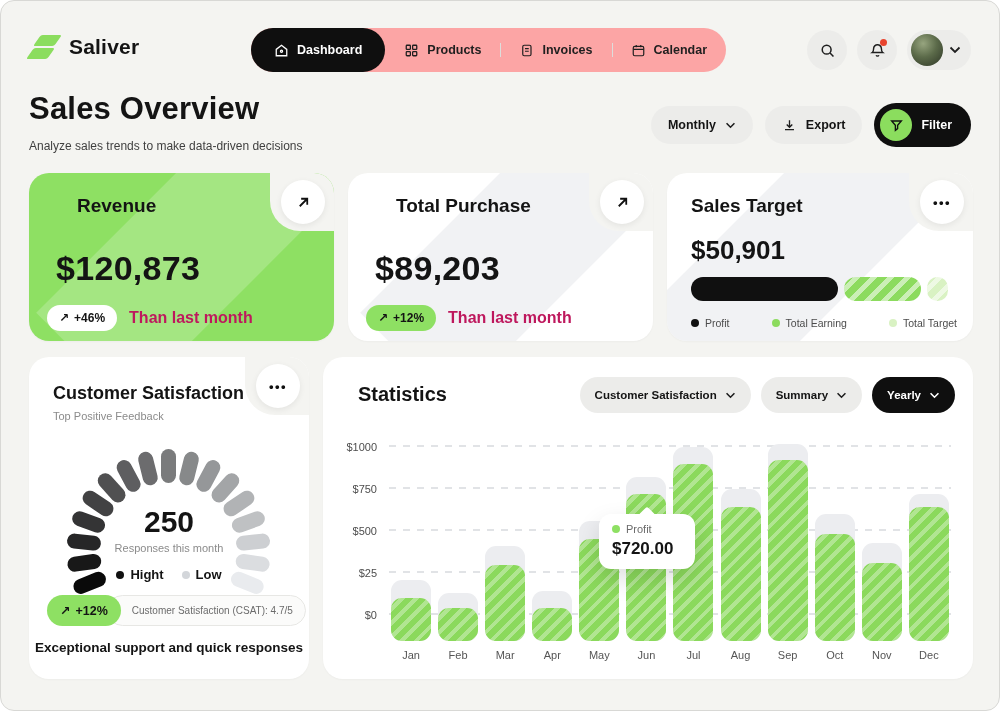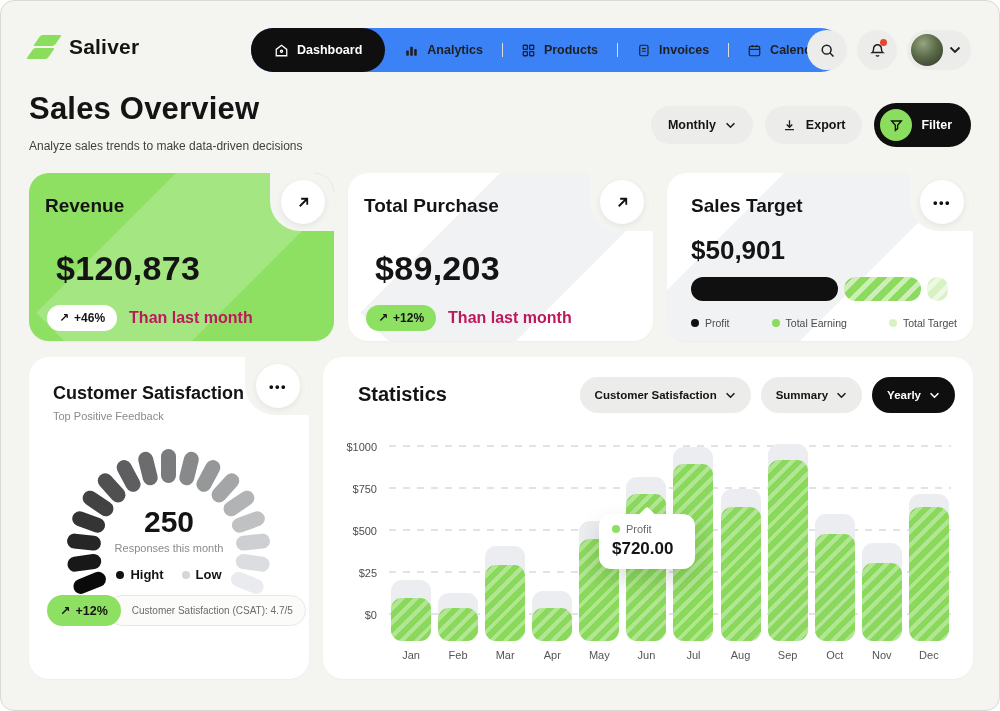--- a/index.html
+++ b/index.html
@@ -7,21 +7,21 @@
   .frame { position:absolute; left:0; top:0; width:1000px; height:711px; background:#f4f4f1; border:1px solid #d8d8d5; border-radius:14px; overflow:hidden; }
 
   
   .brand { position:absolute; left:28px; top:31px; display:flex; align-items:center; gap:10px; }
   .logo { width:30px; height:30px; position:relative; }
   .logo i { position:absolute; width:21px; height:11px; background:#8bdd5e; transform:skewX(-35deg); border-radius:2px; }
   .logo i.t { top:3px; left:8px; }
   .logo i.b { top:16px; left:1px; }
   .brand-name { font-size:21px; font-weight:700; letter-spacing:.2px; }
 
-  .nav { position:absolute; left:250px; top:27px; height:44px; background:#3b82f6; border-radius:22px; display:flex; align-items:center; }
+  .nav { position:absolute; left:250px; top:27px; height:44px; background:#fca5a5; border-radius:22px; display:flex; align-items:center; }
   .nav-item { display:flex; align-items:center; gap:8px; padding:0 19px; height:44px; font-size:12.5px; font-weight:600; color:#1f1f1f; position:relative; cursor:pointer; }
   .nav-item.active { background:#0f0f0f; color:#fff; border-radius:22px; padding:0 23px; }
   .nav-item:not(.active):not(:nth-child(2))::before { content:""; position:absolute; left:0; top:15px; height:14px; width:1px; background:#dddddb; }
 
   .top-actions { position:absolute; right:28px; top:29px; display:flex; align-items:center; gap:10px; }
   .circle-btn { width:40px; height:40px; border-radius:50%; background:#ececea; display:flex; align-items:center; justify-content:center; position:relative; cursor:pointer; }
   .notif-dot { position:absolute; top:9px; right:10px; width:7px; height:7px; border-radius:50%; background:#e8442e; }
   .avatar-pill { height:40px; border-radius:20px; background:#ececea; display:flex; align-items:center; gap:6px; padding:4px 10px 4px 4px; cursor:pointer; }
   .avatar { width:32px; height:32px; border-radius:50%; background:radial-gradient(circle at 38% 30%, #97a57f 0%, #5c6b4a 45%, #2c3425 100%); }
 
@@ -40,21 +40,21 @@
   .corner-btn { position:absolute; top:7px; right:9px; width:44px; height:44px; border-radius:50%; background:#fff; box-shadow:0 2px 6px rgba(0,0,0,.07); display:flex; align-items:center; justify-content:center; cursor:pointer; }
   .menu-dots { font-size:13px; font-weight:700; letter-spacing:1.5px; color:#111; }
 
   #card-revenue { left:28px; top:172px; width:305px; height:168px; background:#8ee063; }
   #card-revenue .band { left:90px; background:rgba(255,255,255,.20); }
   #card-purchase { left:347px; top:172px; width:305px; height:168px; }
   #card-purchase .band { left:95px; background:#e9ebee; opacity:.65; }
   #card-target { left:666px; top:172px; width:306px; height:168px; }
   #card-target .band { left:60px; background:#e9ebee; opacity:.65; }
 
-  .card-title { position:absolute; left:16px; top:22px; font-size:19px; font-weight:600; }
+  .card-title { position:absolute; left:48px; top:22px; font-size:19px; font-weight:600; }
   .big-value { position:absolute; left:18px; top:76px; font-size:34px; font-weight:600; letter-spacing:.3px;margin-left:9px; }
   .trend-row { position:absolute; left:18px; top:132px; display:flex; align-items:center; gap:12px; }
   .badge { display:inline-flex; align-items:center; gap:5px; height:26px; border-radius:13px; padding:0 12px; font-size:12px; font-weight:700; }
   .badge.white { background:#fff; }
   .badge.green { background:#8ee063; }
   .trend-note { font-size:16px; font-weight:600; color:#be185d; }
 
   #card-target .card-title { left:24px; }
   .target-value { position:absolute; left:24px; top:62px; font-size:26px; font-weight:600; }
   .tbar { position:absolute; left:24px; right:24px; top:104px; display:flex; gap:6px; }
@@ -122,30 +122,20 @@
 
   <div class="nav">
     <div class="nav-item active">
       <span>
           <svg width="15" height="15" viewBox="0 0 20 20" fill="none" stroke="#ffffff" stroke-width="1.7">
             <path d="M3 8.5 10 3l7 5.5V17H3z"></path>
             <circle cx="10" cy="11" r="1.4"></circle>
           </svg>
         </span>
       <span>Dashboard</span>
-    </div>
-    <div class="nav-item">
-      <span>
-          <svg width="15" height="15" viewBox="0 0 20 20" fill="#1f1f1f">
-            <rect x="3" y="10" width="3.4" height="7" rx="1"></rect>
-            <rect x="8.3" y="5" width="3.4" height="12" rx="1"></rect>
-            <rect x="13.6" y="8" width="3.4" height="9" rx="1"></rect>
-          </svg>
-        </span>
-      <span>Analytics</span>
     </div>
     <div class="nav-item">
       <span>
           <svg width="15" height="15" viewBox="0 0 20 20" fill="none" stroke="#1f1f1f" stroke-width="1.7">
             <rect x="3" y="3" width="5.5" height="5.5" rx="1"></rect>
             <rect x="11.5" y="3" width="5.5" height="5.5" rx="1"></rect>
             <rect x="3" y="11.5" width="5.5" height="5.5" rx="1"></rect>
             <rect x="11.5" y="11.5" width="5.5" height="5.5" rx="1"></rect>
           </svg>
         </span>
@@ -334,20 +324,21 @@
           <span>Low</span>
         </span>
     </div>
     <div class="csat-row">
       <span class="csat-badge">
         <span>↗</span>
         <span>+12%</span>
       </span>
       <span class="csat-pill">Customer Satisfaction (CSAT): 4.7/5</span>
     </div>
+    <div class="sat-footer">Exceptional support and quick responses</div>
     <div class="notch"></div>
     <div class="corner-btn">
       <span class="menu-dots">•••</span>
     </div>
   </div>
 
   <div class="card" id="card-stats">
     <div class="stats-title">Statistics</div>
     <div class="stats-filters">
       <div class="fpill">

